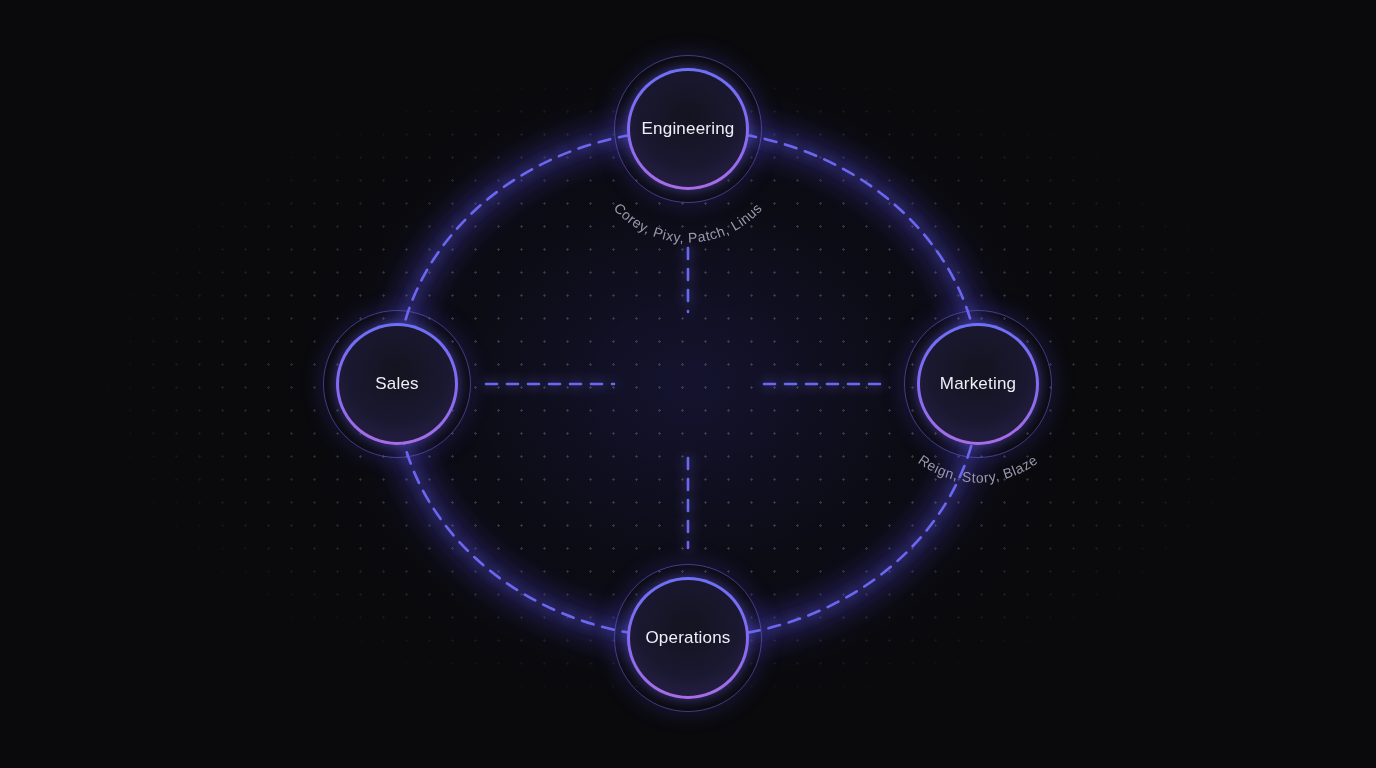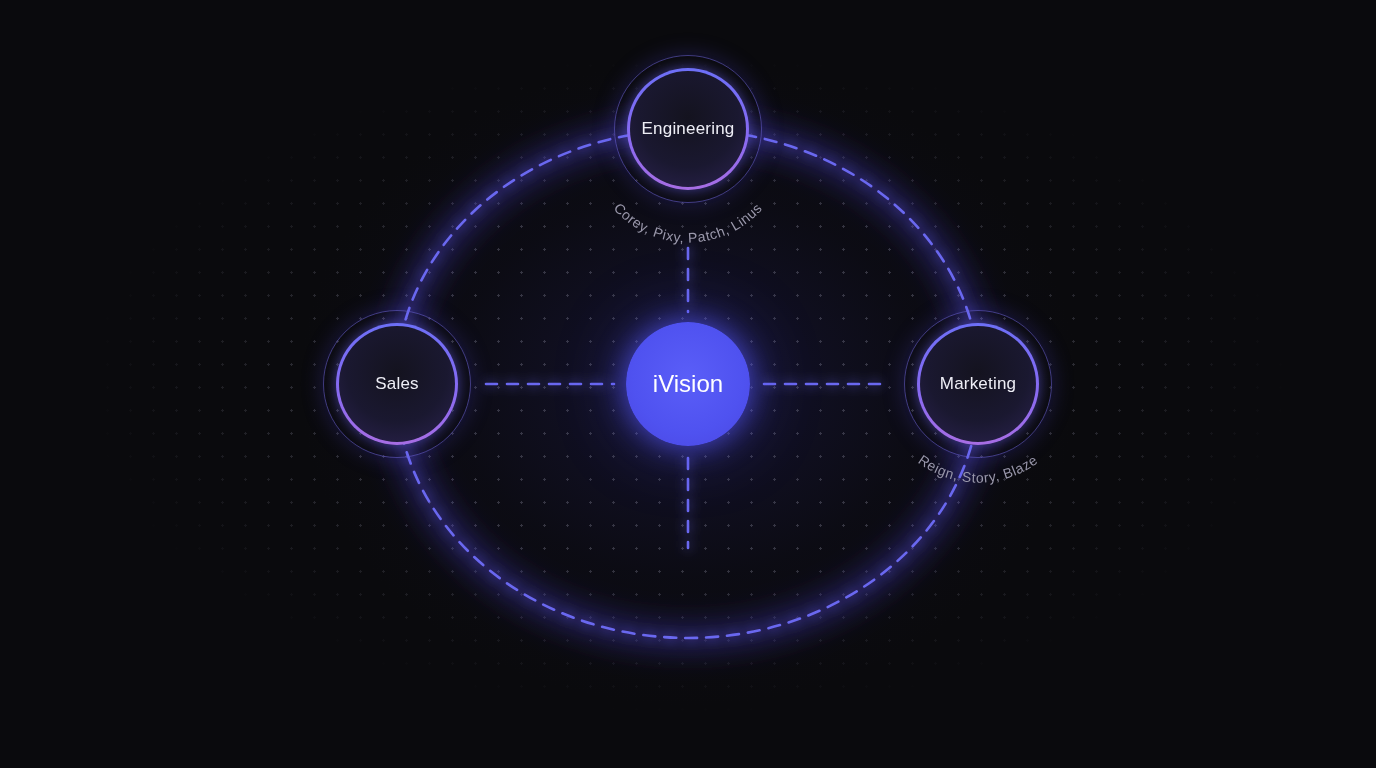--- a/index.html
+++ b/index.html
@@ -113,23 +113,20 @@
     </g>
 
     <text class="member-text">
       <textPath href="#eng-arc" startOffset="50%" text-anchor="middle">Corey, Pixy, Patch, Linus</textPath>
     </text>
     <text class="member-text">
       <textPath href="#mkt-arc" startOffset="50%" text-anchor="middle">Reign, Story, Blaze</textPath>
     </text>
   </svg>
 
-  <div class="hub">
-    <span>iVision</span>
-  </div>
 
   <div class="node" style="left:397px; top:384px;">
     <div class="inner">
       <div class="face">
           <span>Sales</span>
         </div>
     </div>
   </div>
 
   <div class="node" style="left:688px; top:129px;">
@@ -141,13 +138,20 @@
   </div>
 
   <div class="node" style="left:978px; top:384px;">
     <div class="inner">
       <div class="face">
           <span>Marketing</span>
         </div>
     </div>
   </div>
 
+  <div class="node" style="left:688px; top:638px;">
+    <div class="inner">
+      <div class="face">
+          <span>Operations</span>
+        </div>
+    </div>
+  </div>
 </div>
 
 </body></html>

